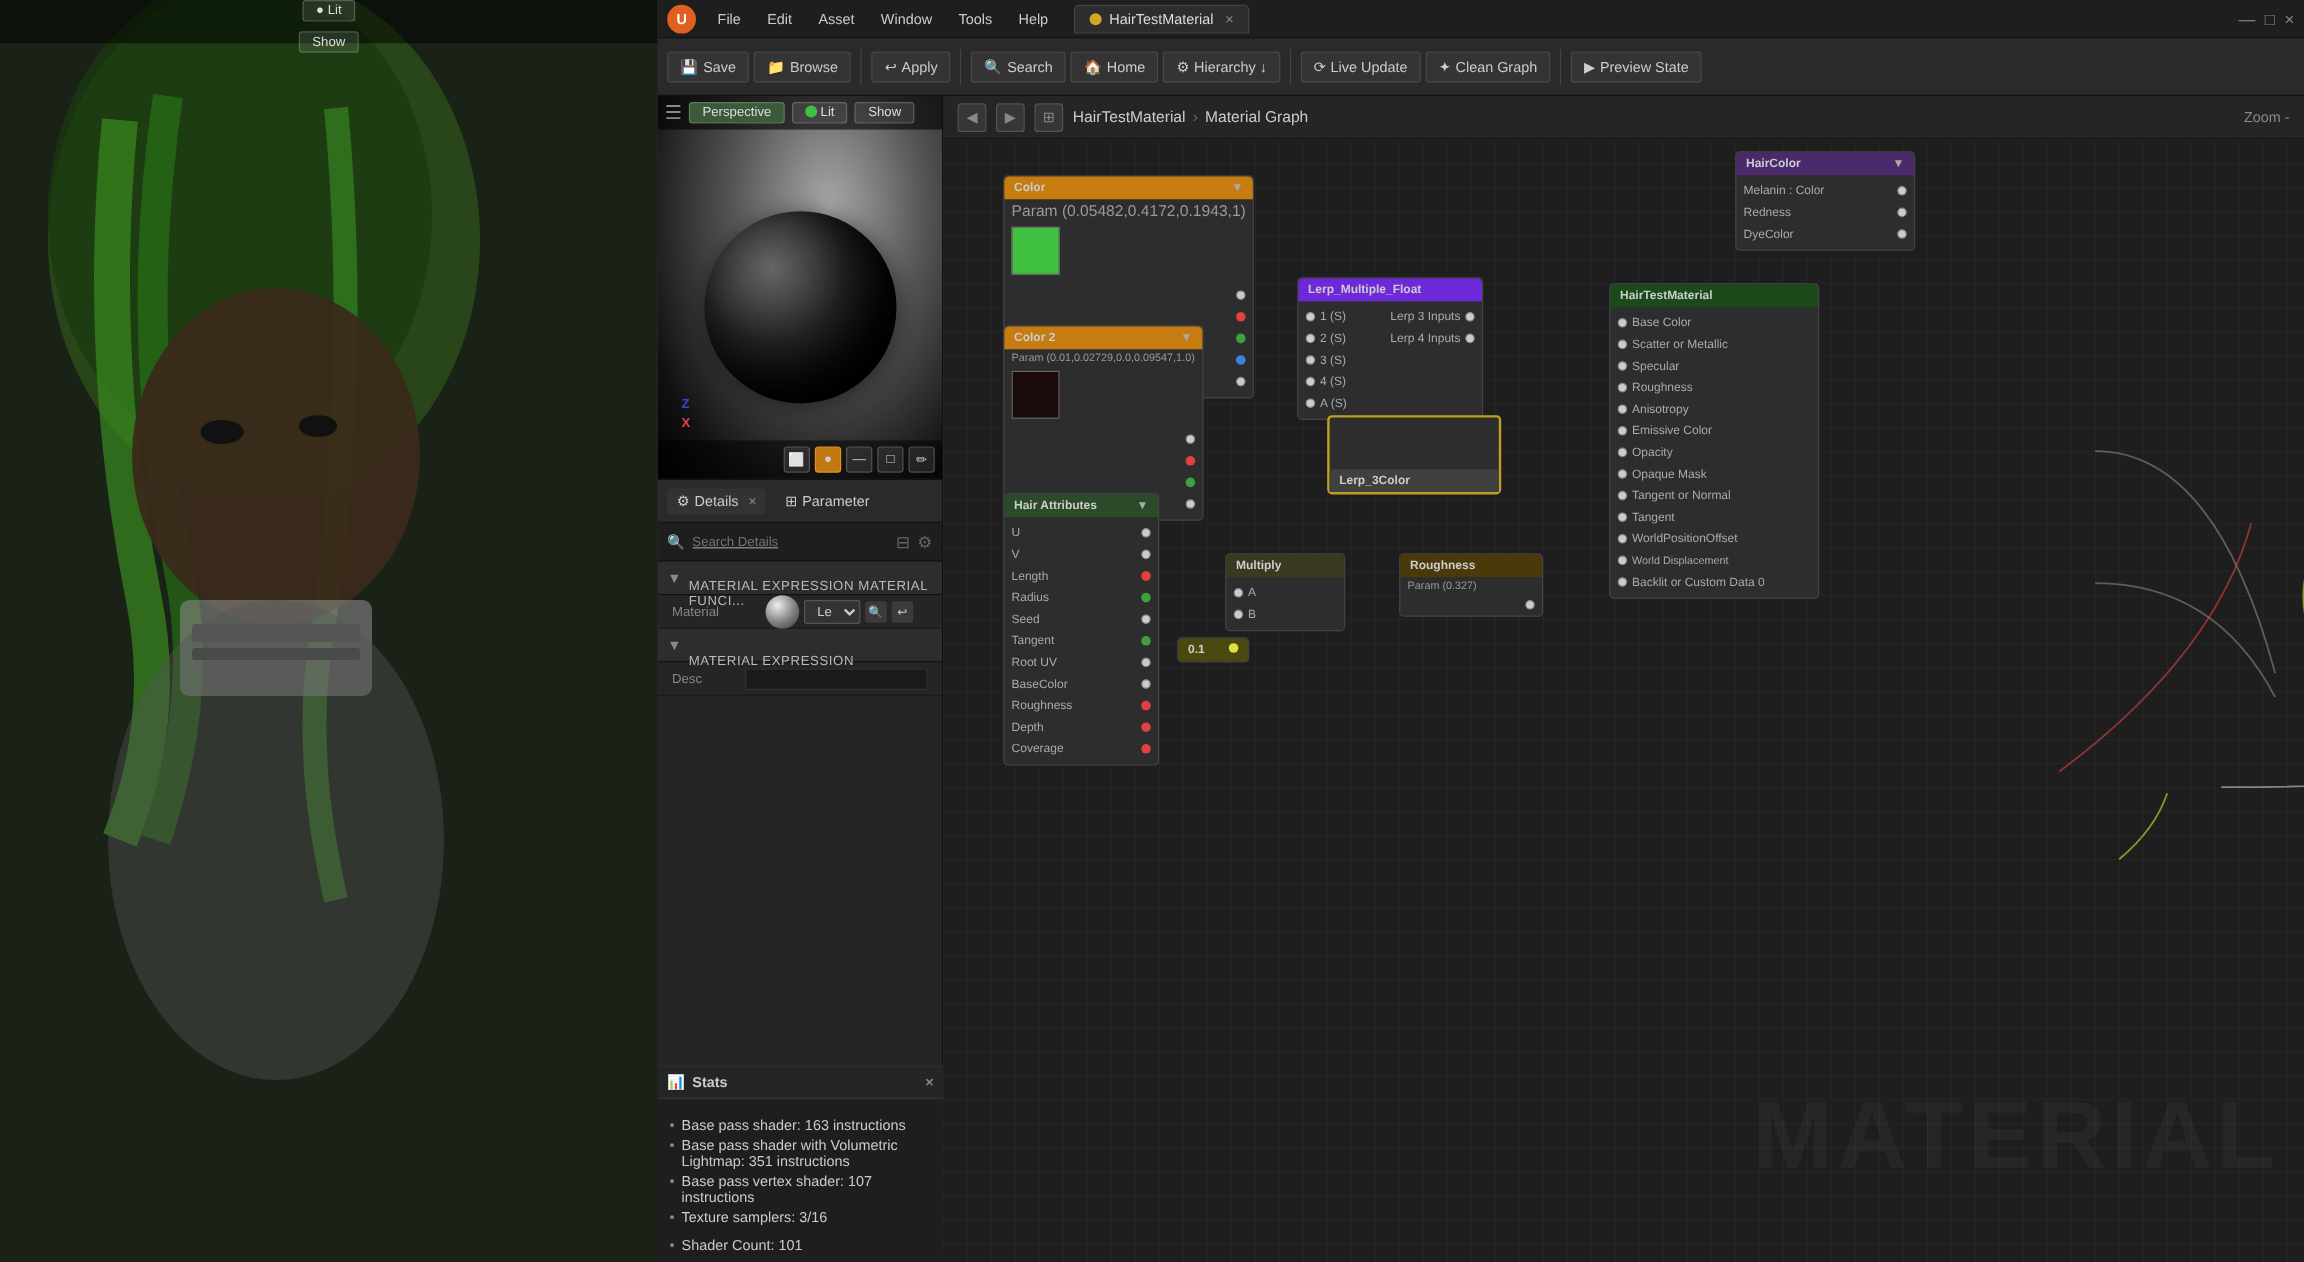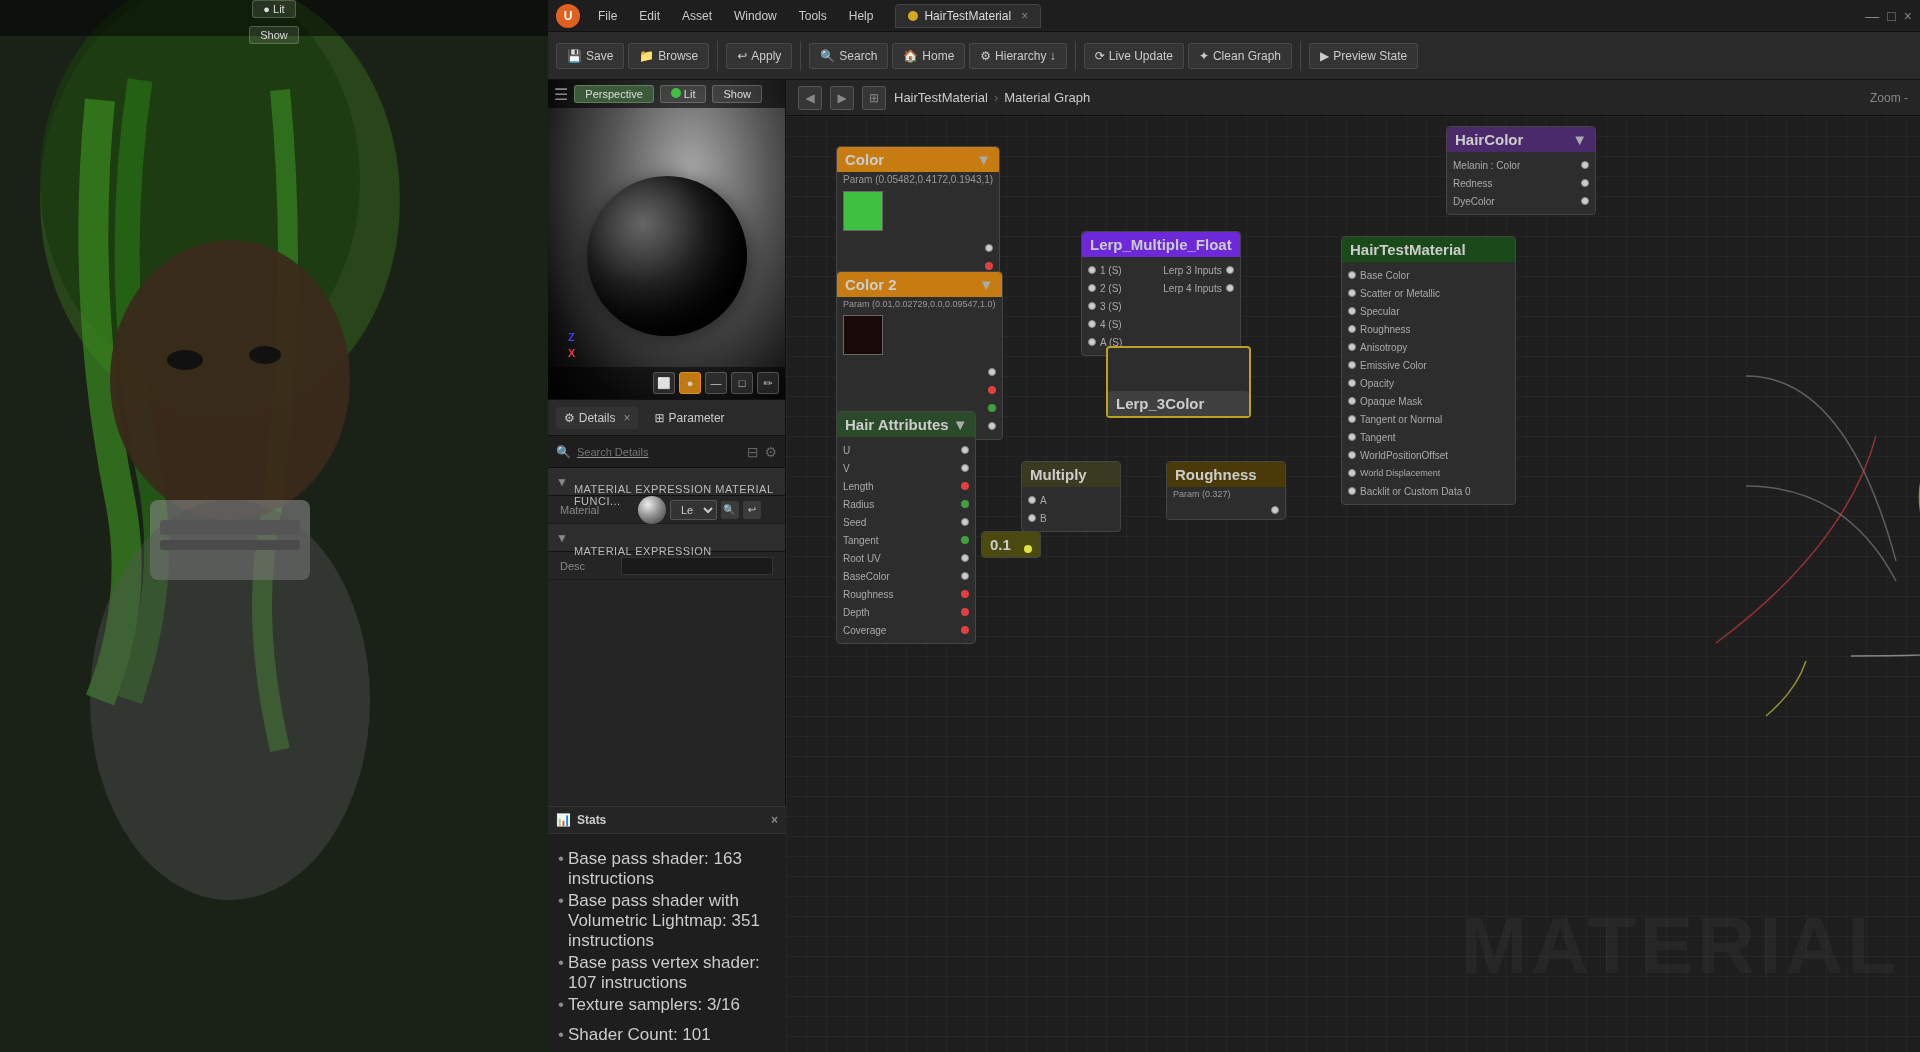--- a/index.html
+++ b/index.html
@@ -292,21 +292,21 @@
     }
     .stats-header {
       display: flex;
       align-items: center;
       gap: 6px;
       margin-bottom: 8px;
       font-size: 12px;
       font-weight: bold;
     }
     .stats-item {
-      font-size: 17px;
+      font-size: 12px;
       color: #ccc;
       padding: 1px 0;
       padding-left: 12px;
       position: relative;
     }
     .stats-item::before {
       content: '•';
       position: absolute;
       left: 2px;
       color: #888;
@@ -357,24 +357,24 @@
       position: absolute;
       background: #2d2d2d;
       border: 1px solid #444;
       border-radius: 4px;
       min-width: 120px;
       font-size: 11px;
     }
     .node-header {
       padding: 4px 8px;
       border-radius: 4px 4px 0 0;
-      font-size: 15px;
+      font-size: 10px;
       font-weight: bold;
       display: flex;
-      align-items: flex-end;
+      align-items: flex-start;
       justify-content: space-between;
       gap: 4px;
     }
     .node-body {
       padding: 4px 0;
     }
     .node-row {
       display: flex;
       align-items: center;
       height: 18px;
@@ -693,21 +693,21 @@
                 <span class="pin pin-out pin-white"></span>
             </div>
           </div>
         </div>
 
         <div class="node" style="left:50px;top:30px;min-width:140px;">
           <div class="node-header node-color">
             <span>Color</span>
             <span style="cursor:pointer;color:#aaa;">▼</span>
           </div>
-          <div style="font-size:10px;color:#999;padding:2px 6px;text-align:center;">Param (0.05482,0.4172,0.1943,1)</div>
+          <div style="font-size:13px;color:#999;padding:2px 6px;text-align:center;">Param (0.05482,0.4172,0.1943,1)</div>
           <div class="color-swatch"></div>
           <div class="node-body">
             <div class="node-row">
               <span style="flex:1"></span>
                 <span class="pin pin-out pin-white"></span>
             </div>
             <div class="node-row">
               <span style="flex:1"></span>
                 <span class="pin pin-out pin-red"></span>
             </div>

